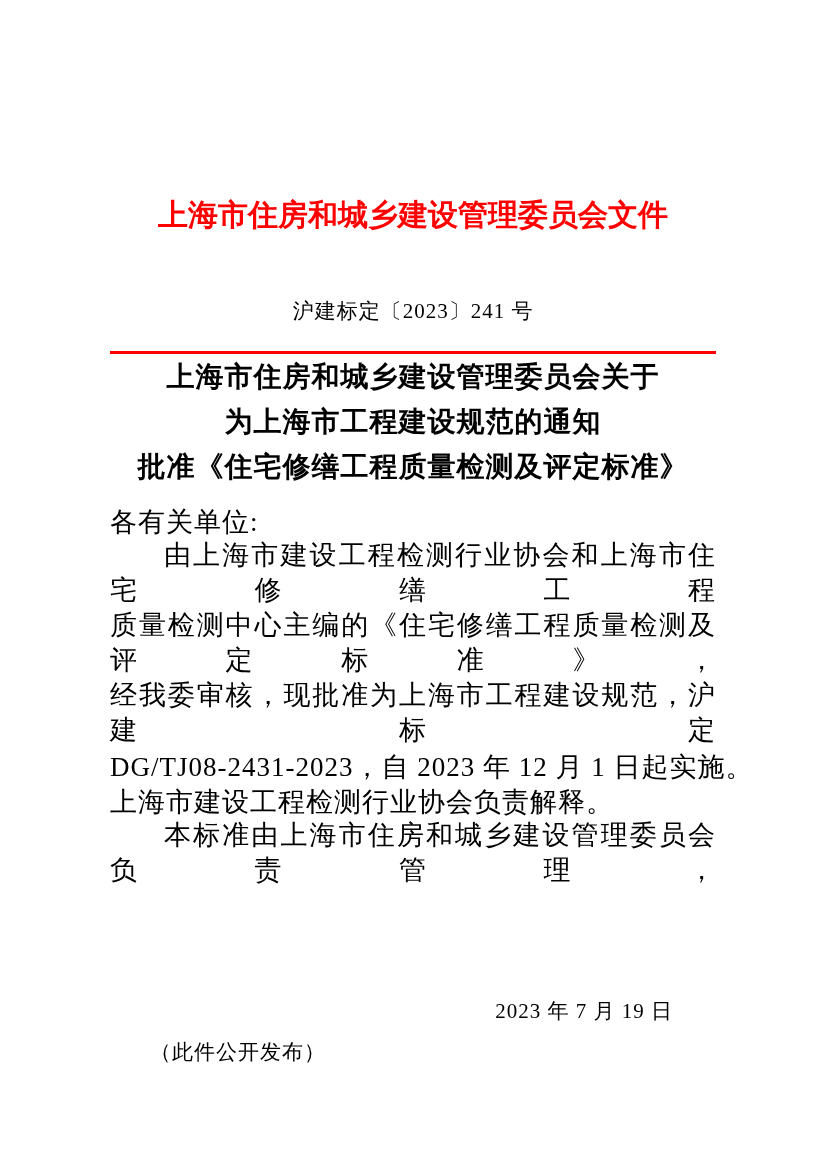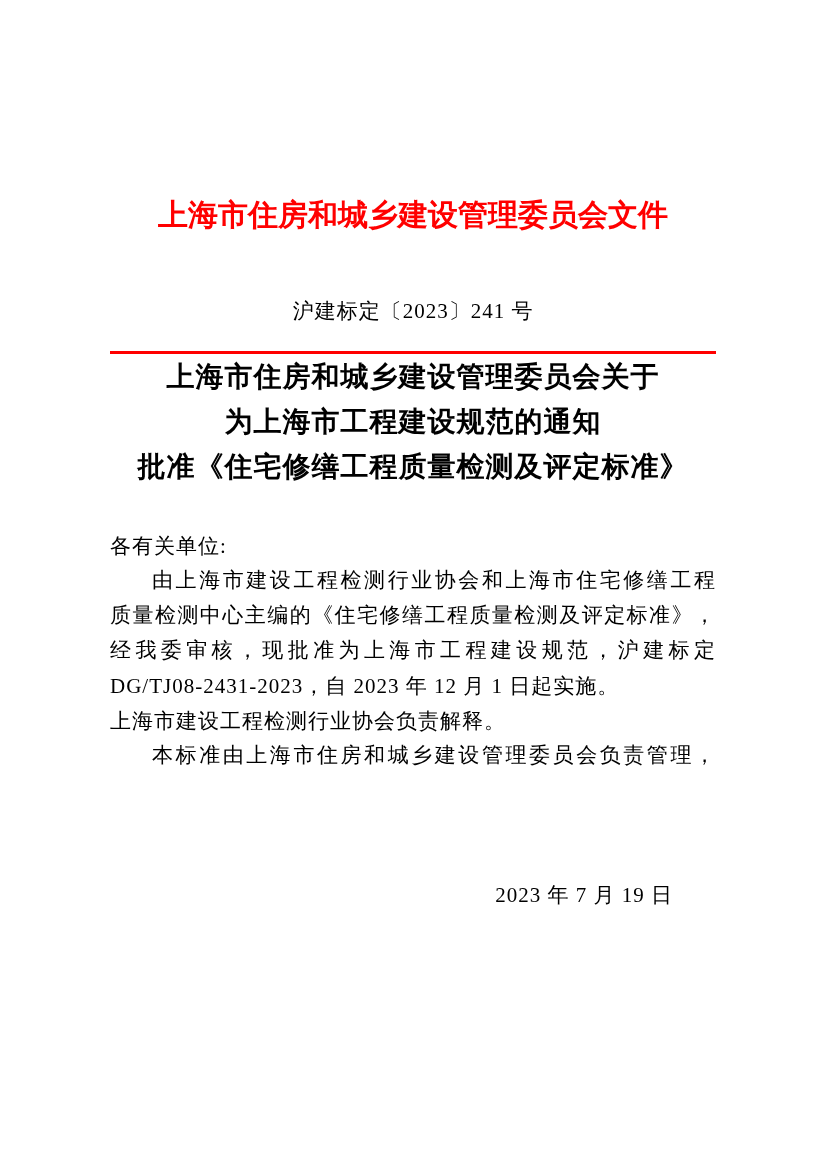--- a/index.html
+++ b/index.html
@@ -39,22 +39,22 @@
     width: 100%;
   }
   .notice-title {
     text-align: center;
     font-weight: bold;
     font-size: 28px;
     line-height: 45px;
     letter-spacing: 1px;
   }
   .doc-body {
-    margin-top: 40px;
-    font-size: 21px;
+    margin-top: 16px;
+    font-size: 27px;
     line-height: 35px;
     letter-spacing: 1px;
   }
   .body-line {
     width: 100%;
     white-space: nowrap;
   }
   .body-line.justify {
     white-space: normal;
     text-align: justify;
@@ -105,14 +105,15 @@
     <div class="body-line indent justify">由上海市建设工程检测行业协会和上海市住宅修缮工程</div>
     <div class="body-line justify">质量检测中心主编的《住宅修缮工程质量检测及评定标准》，</div>
     <div class="body-line justify">经我委审核，现批准为上海市工程建设规范，沪建标定</div>
     <div class="body-line">DG/TJ08-2431-2023，自 2023 年 12 月 1 日起实施。</div>
     <div class="body-line">上海市建设工程检测行业协会负责解释。</div>
     <div class="body-line indent justify">本标准由上海市住房和城乡建设管理委员会负责管理，</div>
   </div>
 
   <div class="issue-date">2023 年 7 月 19 日</div>
 
+  <div class="publish-note">（此件公开发布）</div>
 
 </div>
 
 </body></html>

